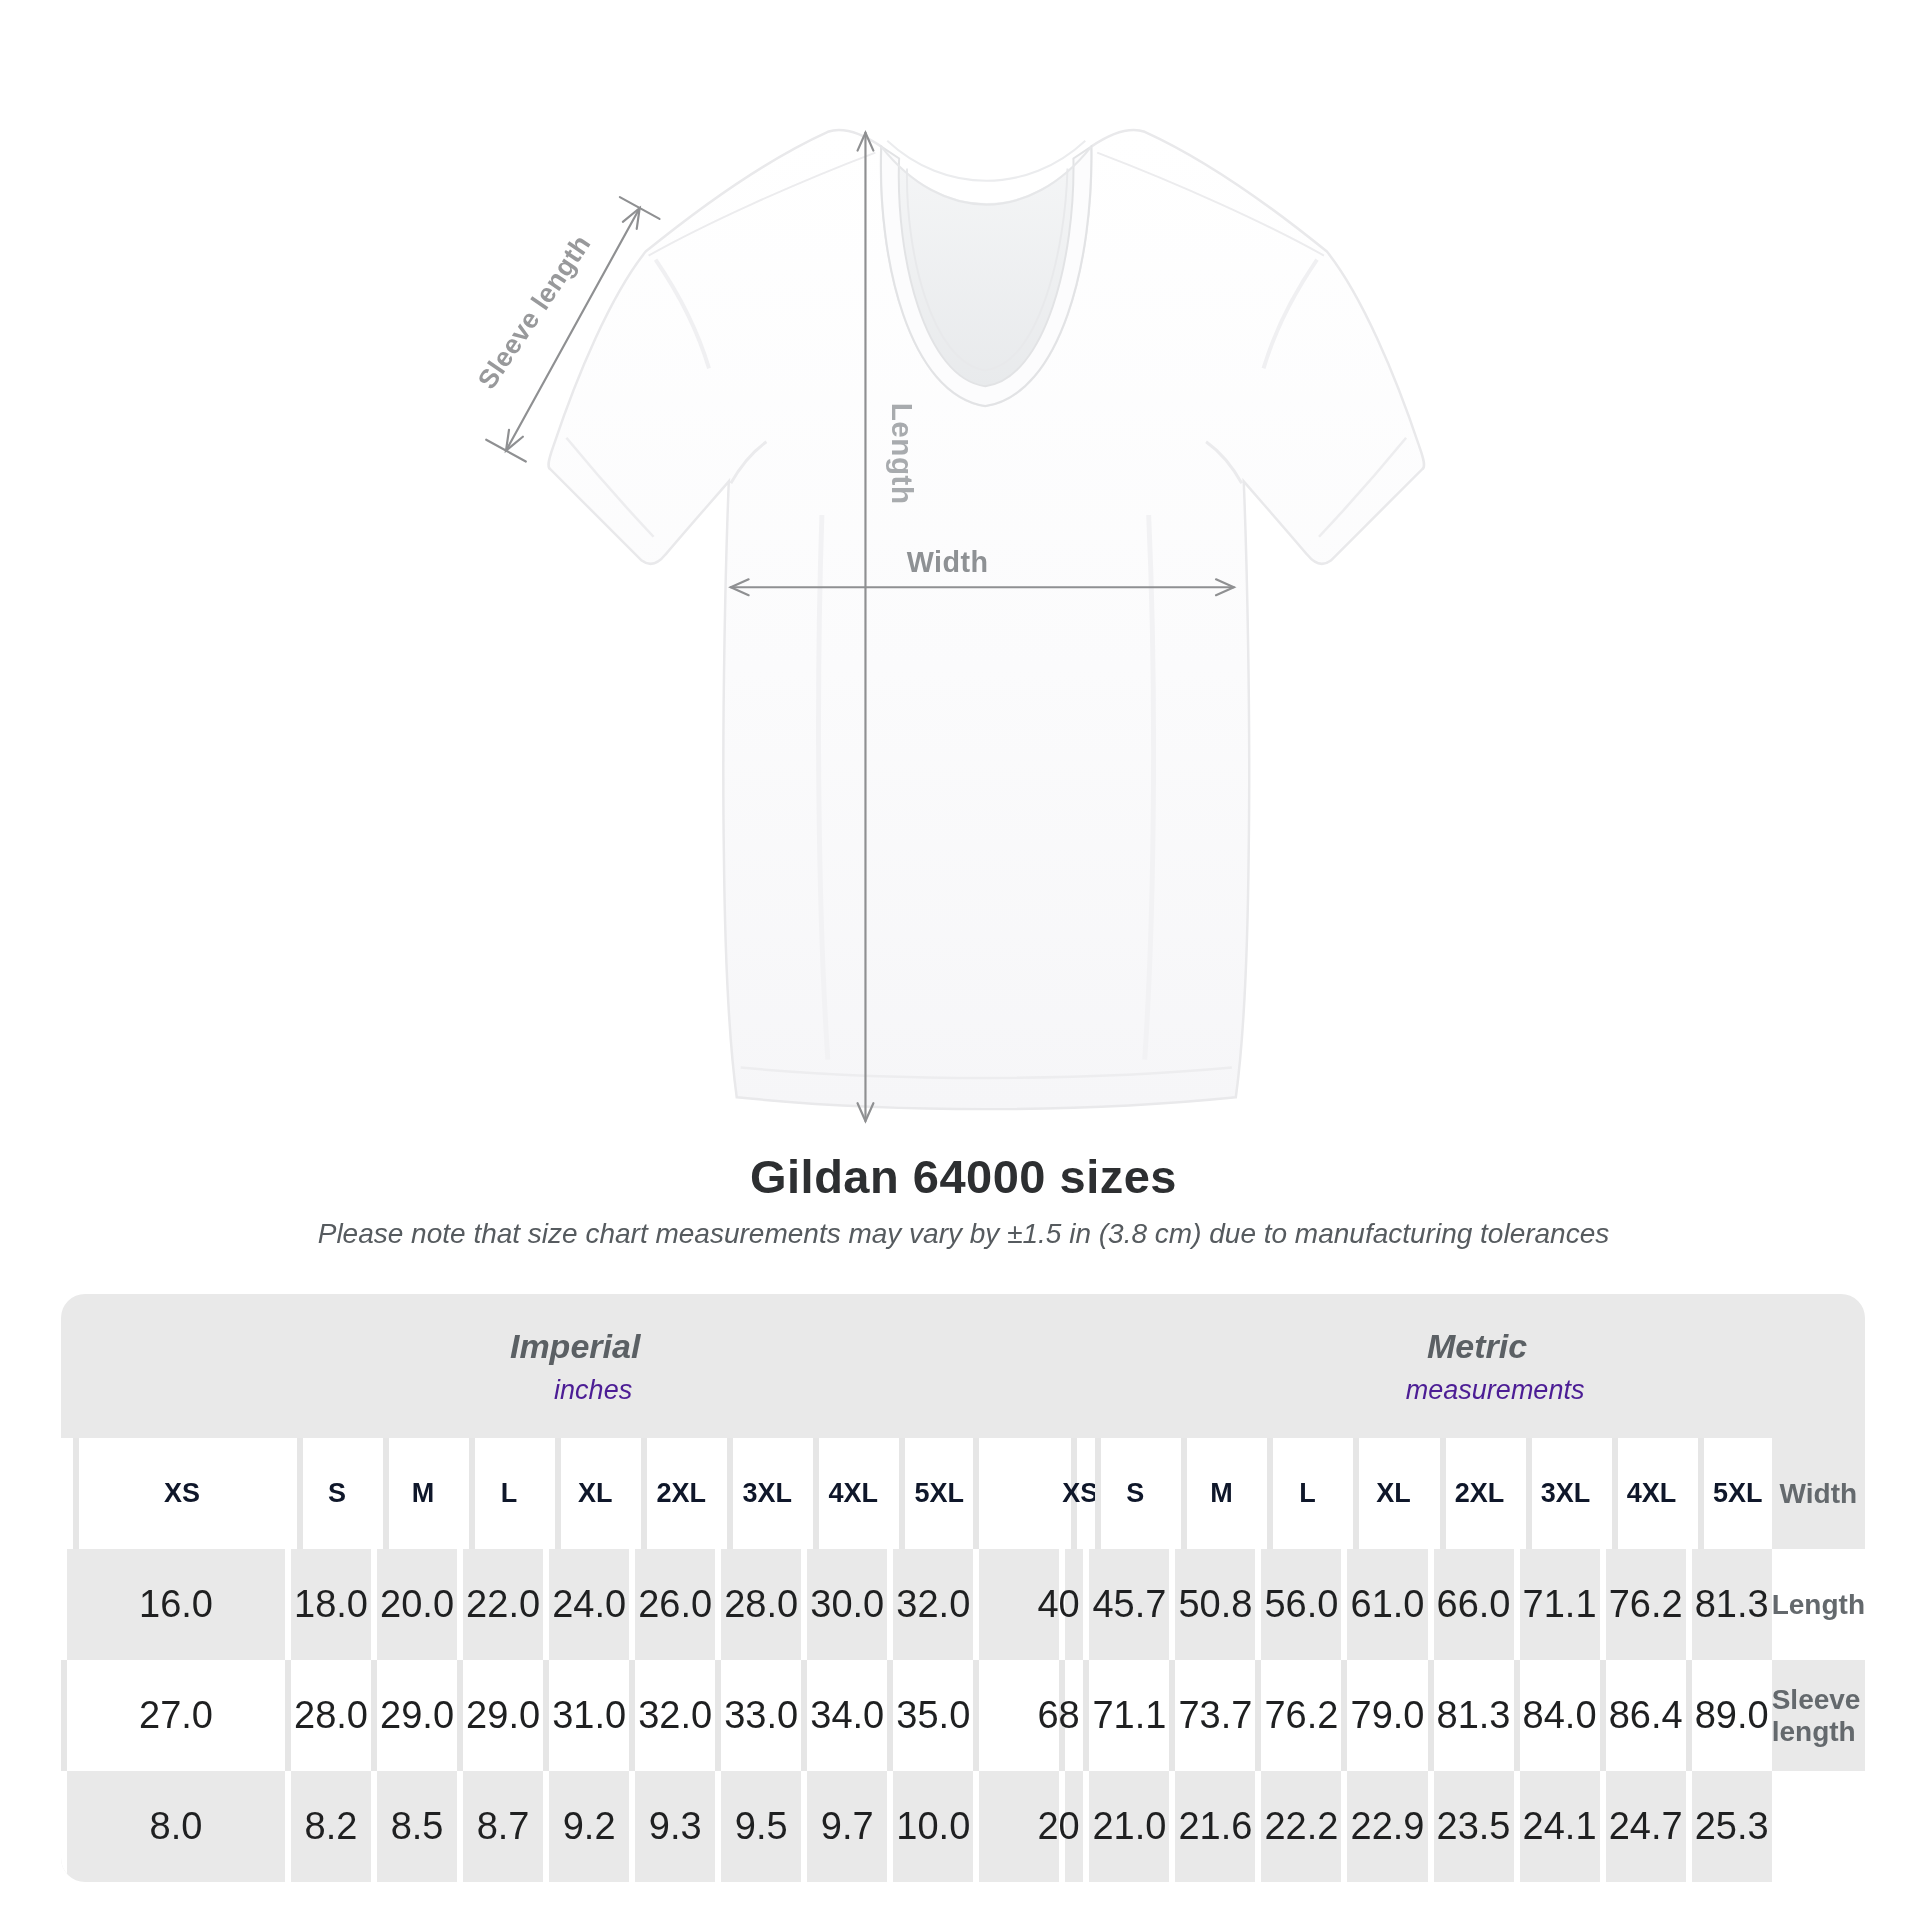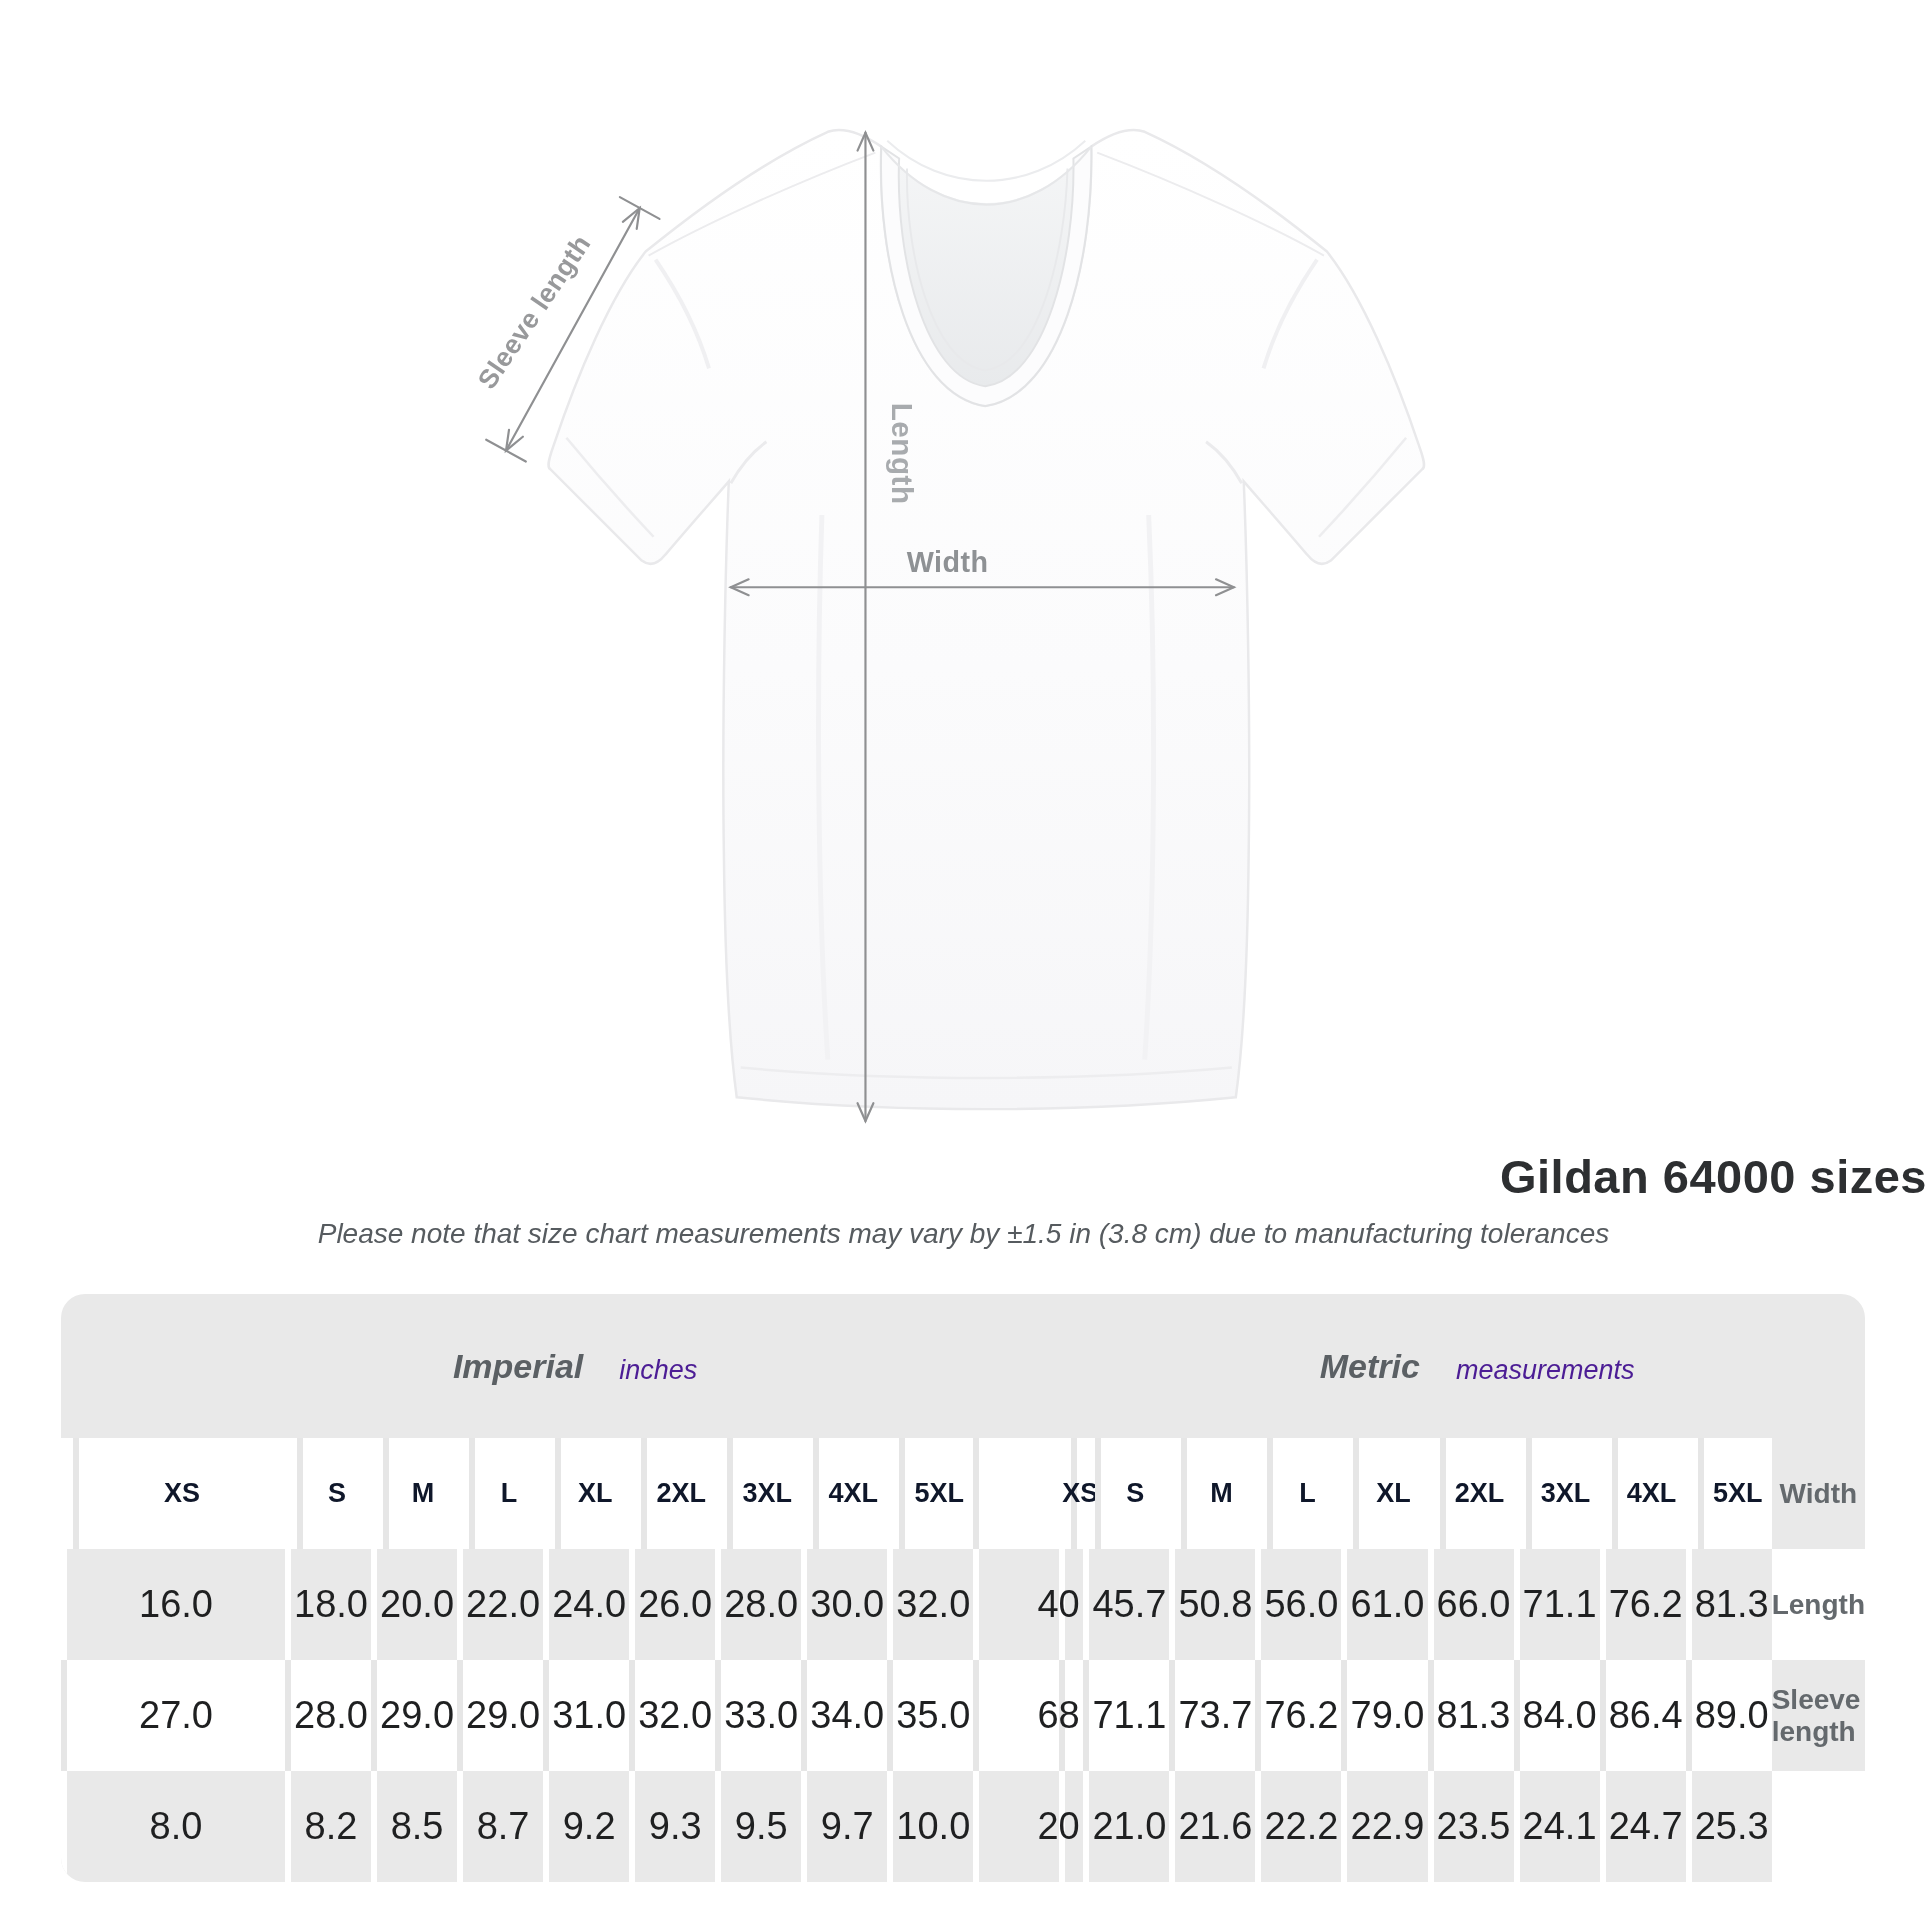--- a/index.html
+++ b/index.html
@@ -7,21 +7,21 @@
     width:1927px;height:1927px;position:relative;overflow:hidden;
     font-family:"Liberation Sans", sans-serif;
     -webkit-font-smoothing:antialiased;
   }
   
   .hero{position:relative;width:1927px;height:1129px;}
   .hero svg{display:block;}
 
   
   .title{
-    margin:20px 0 0 0;text-align:right;
+    margin:20px 0 0 0;text-align:center;
     font-size:47px;font-weight:bold;color:#2d2f31;letter-spacing:0.5px;
   }
   .subtitle{
     margin:14px 0 0 0;text-align:center;
     font-size:28px;font-style:italic;color:#565b5f;
   }
 
   
   .card{
     margin:44px 61px 0 61px;width:1804px;
@@ -29,21 +29,21 @@
   }
   .grid{
     display:grid;
     grid-template-columns:224px repeat(9,1fr) 24px repeat(9,1fr);
     grid-template-rows:144px 111px 111px 111px 111px;
   }
   .band{
     grid-column:1 / -1;background:#e9e9e9;
     display:flex;align-items:center;
   }
-  .band-group{display:flex;flex-direction:row;align-items:center;justify-content:center;}
+  .band-group{display:flex;flex-direction:column;align-items:center;justify-content:center;}
   .band-group.imp{flex:0 0 57%;}
   .band-group.met{flex:0 0 43%;}
   .band-name{font-size:34px;font-weight:bold;font-style:italic;color:#5b6064;}
   .band-unit{margin-top:9px;font-size:27px;font-style:italic;color:#4c1d95;margin-left:36px;}
 
   .cell{display:flex;align-items:center;justify-content:center;}
   .cell.w{background:#ffffff;border-left:6px solid #e6e6e6;}
   .cell.g{background:#e9e9e9;border-left:6px solid #ffffff;}
   .cell.lbl{border-left:none;font-weight:bold;font-size:28px;color:#64696d;}
   .cell.head{font-weight:bold;font-size:27px;color:#0f172a;margin-left:12px;}

